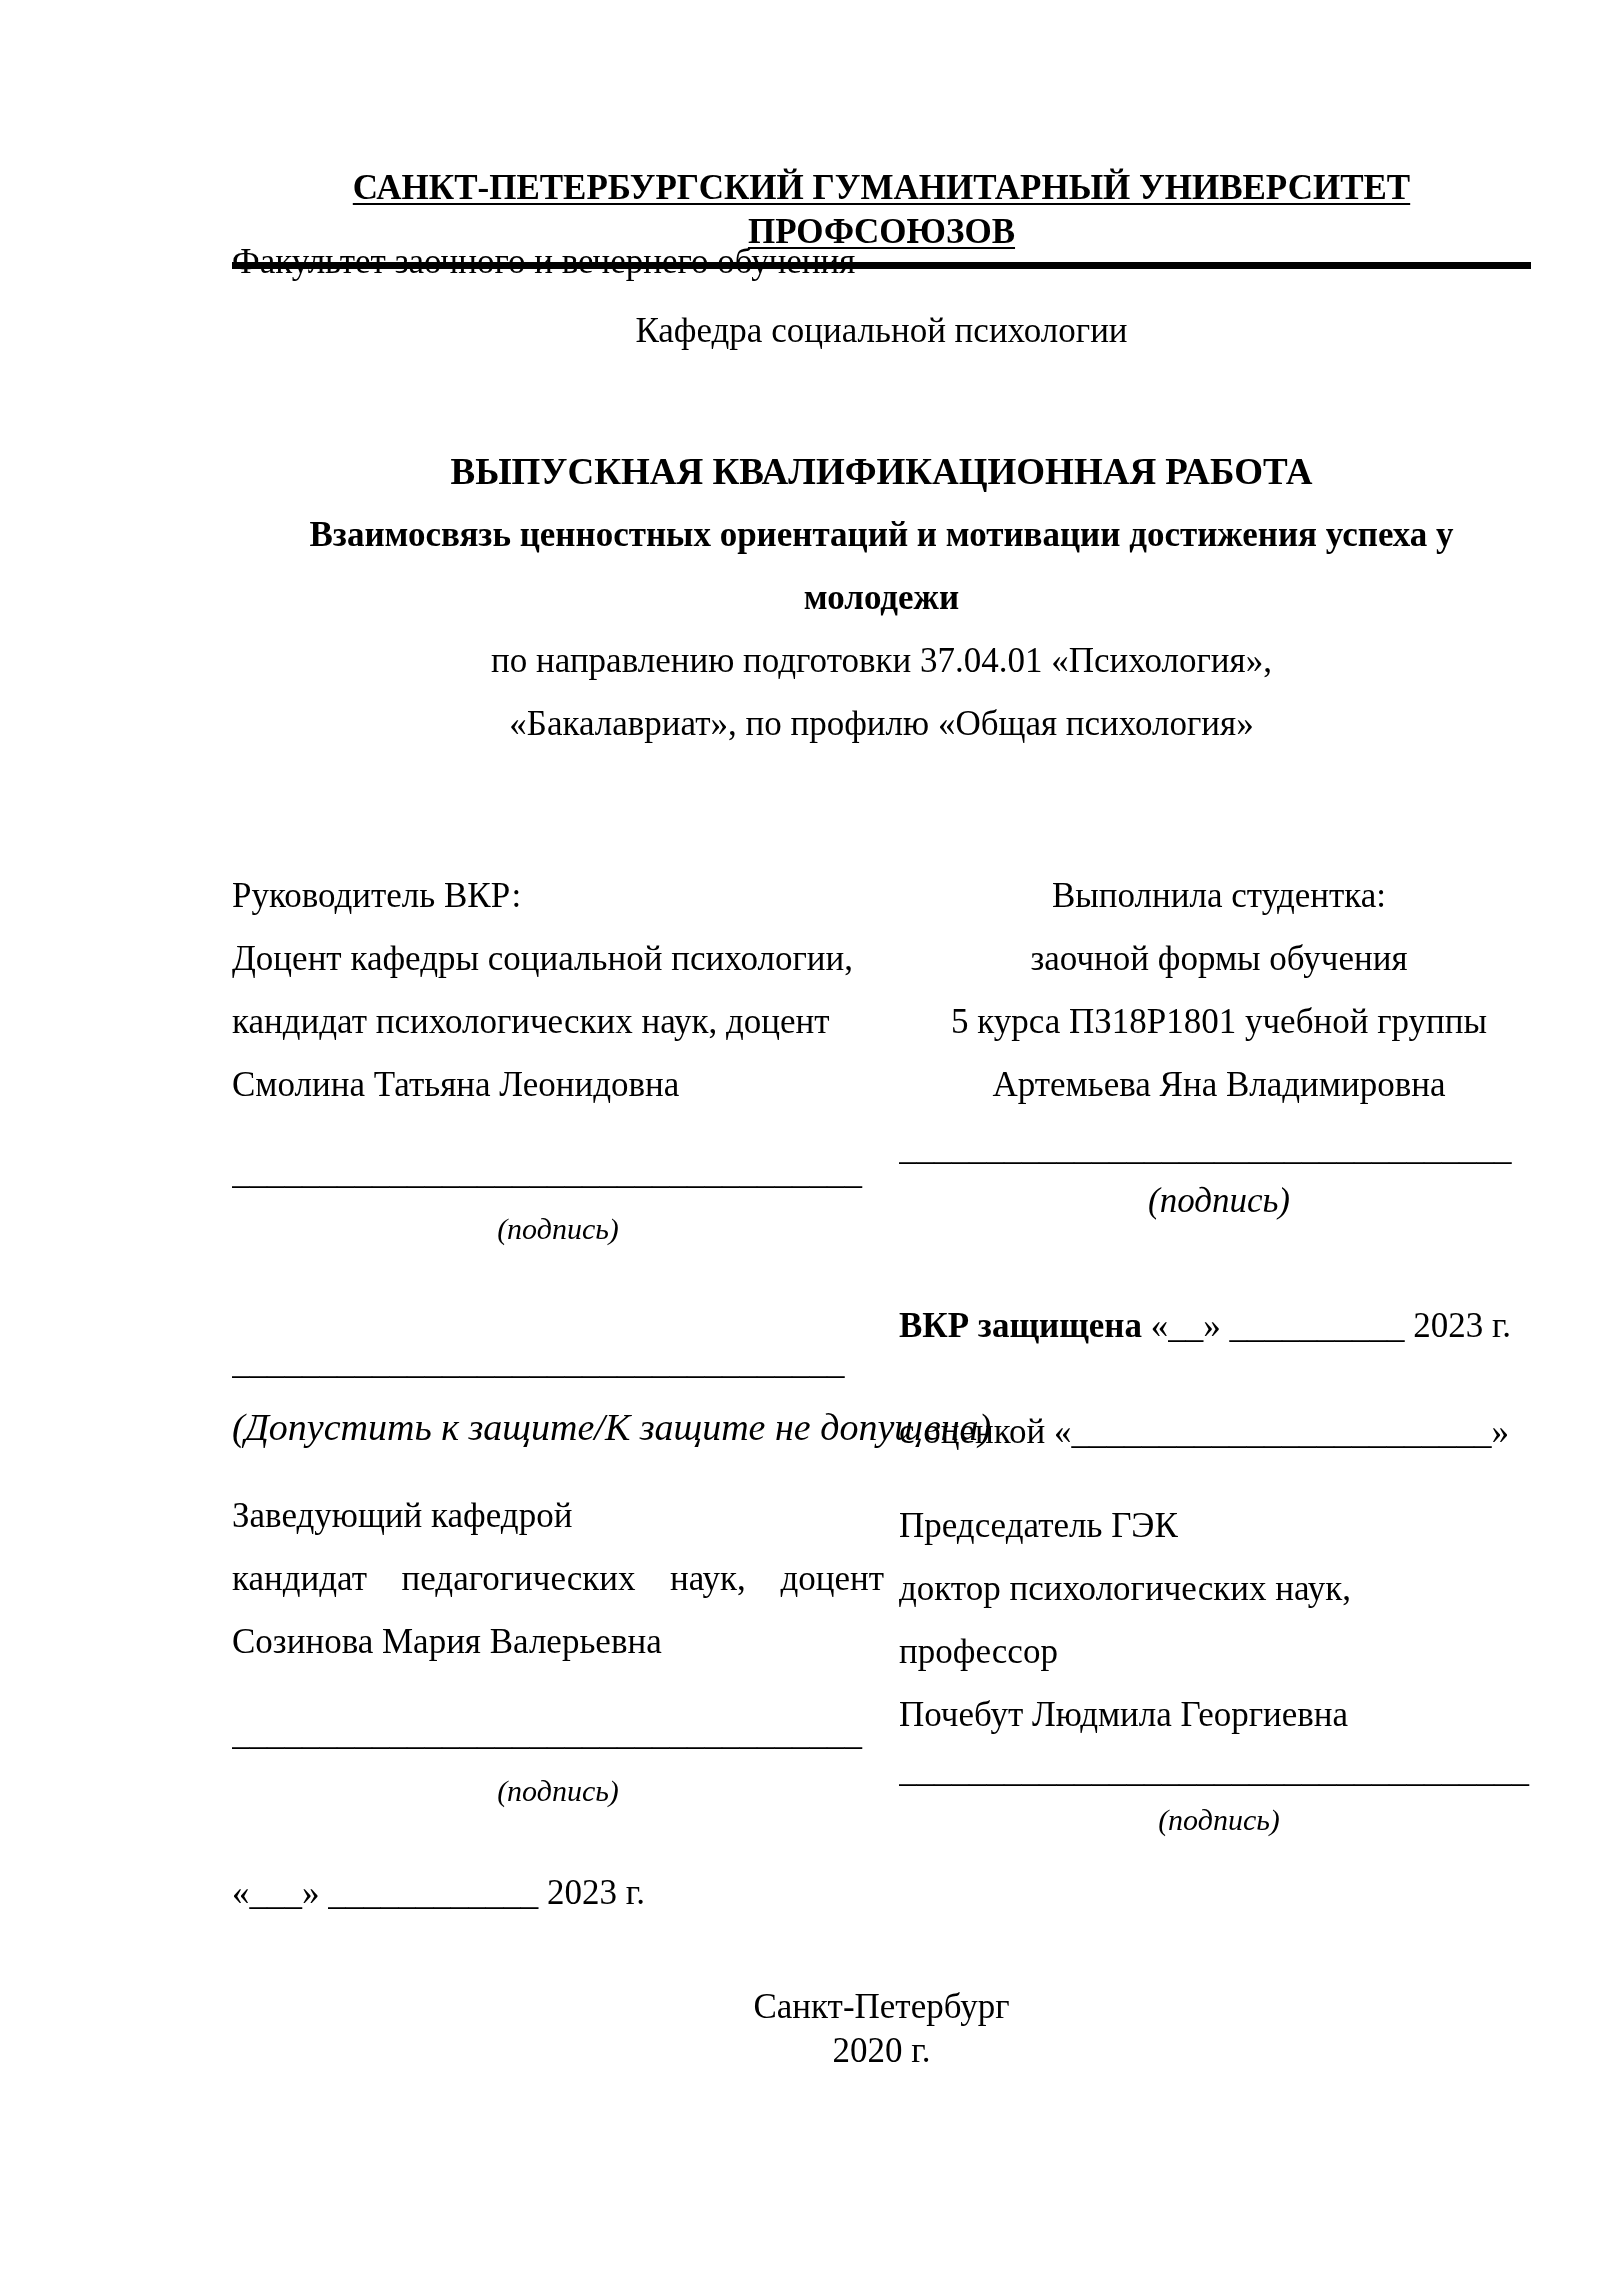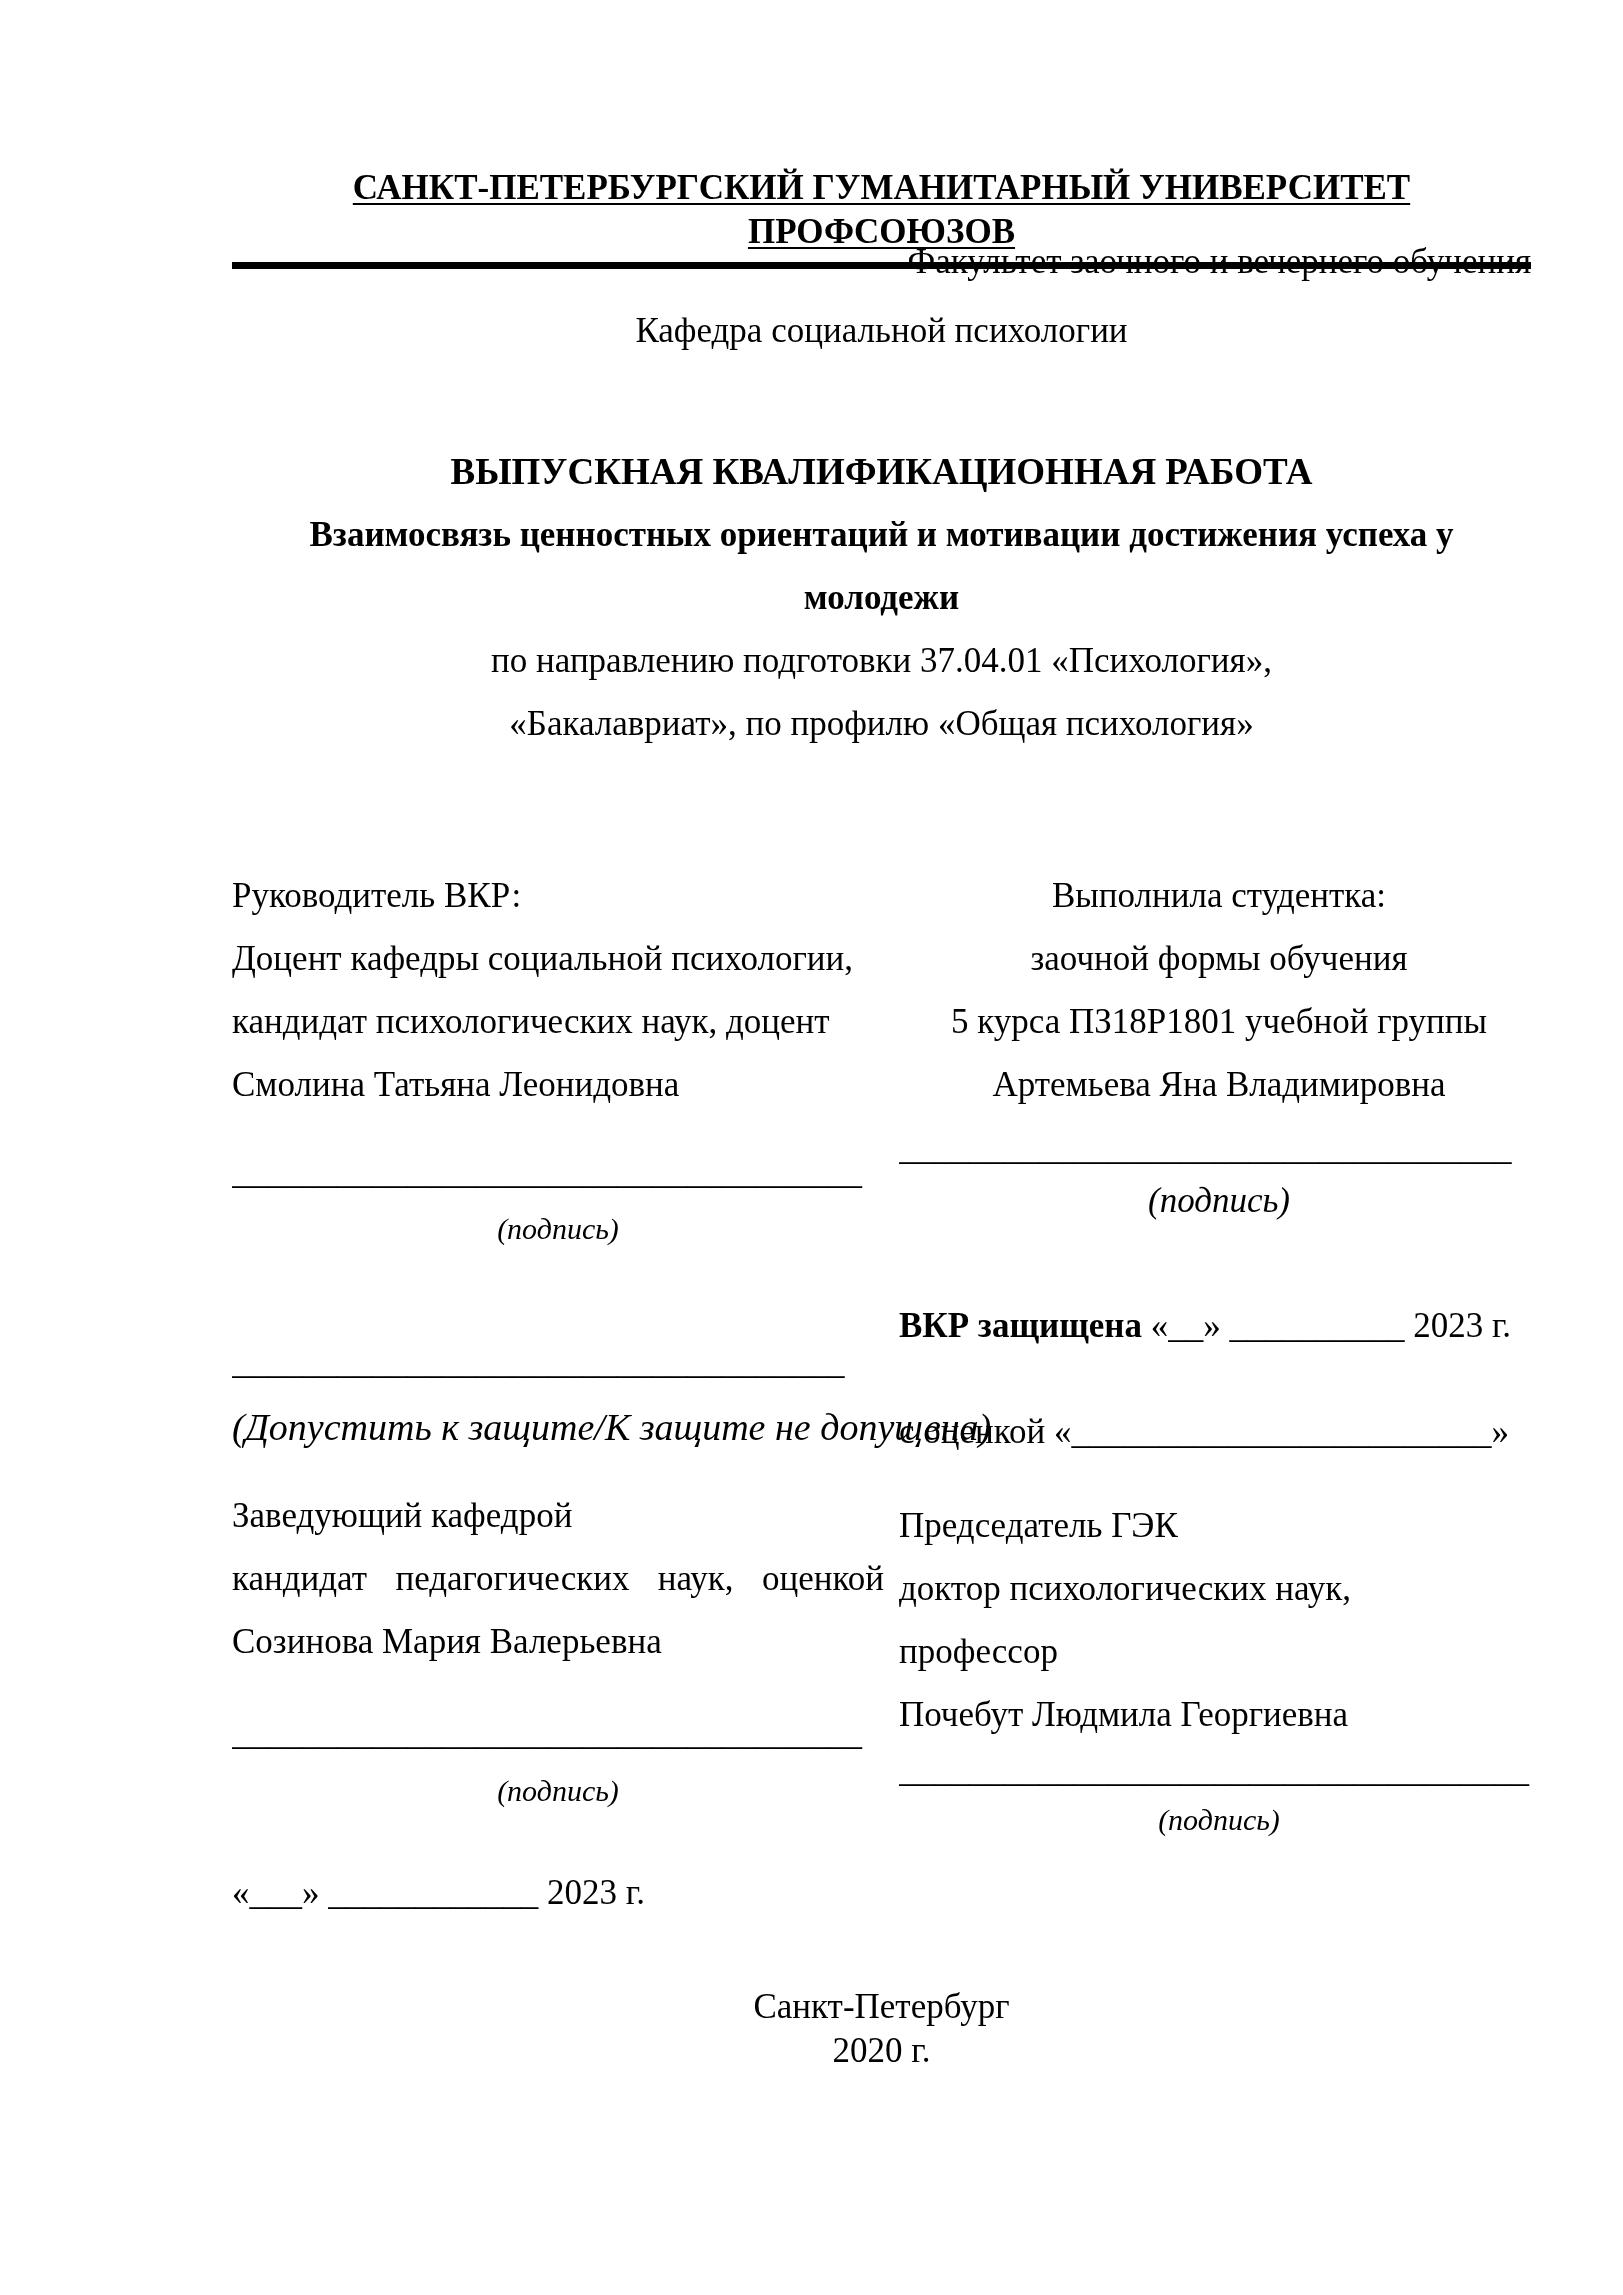--- a/index.html
+++ b/index.html
@@ -34,21 +34,21 @@
     text-decoration: underline;
     text-decoration-skip-ink: none;
     text-underline-offset: 3.9px;
     text-decoration-thickness: 2.4px;
   }
   .faculty-line {
     position: absolute;
     top: 240px;
     left: 232px;
     width: 1299px;
-    text-align: right;
+    text-align: left;
     line-height: 44px;
   }
   .department-line {
     position: absolute;
     top: 309px;
     left: 232px;
     width: 1299px;
     text-align: center;
     line-height: 44px;
   }
@@ -156,21 +156,21 @@
       <div class="line">кандидат психологических наук, доцент</div>
       <div class="line">Смолина Татьяна Леонидовна</div>
 
       <div class="sig-line l-sig1">____________________________________</div>
       <div class="sig-caption l-cap1">(подпись)</div>
 
       <div class="sig-line l-sig2">___________________________________</div>
       <div class="admission-caption l-cap2 nowrap">(Допустить к защите/К защите не допущена)</div>
 
       <div class="line l-head">Заведующий кафедрой</div>
-      <div class="line justify-last">кандидат педагогических наук, оценкой</div>
+      <div class="line justify-last">кандидат педагогических наук, доцент</div>
       <div class="line">Созинова Мария Валерьевна</div>
 
       <div class="sig-line l-sig3">____________________________________</div>
       <div class="sig-caption l-cap3">(подпись)</div>
 
       <div class="line l-date">«___» ____________ 2023 г.</div>
     </div>
 
     <div class="col-right">
       <div class="line center">Выполнила студентка:</div>

